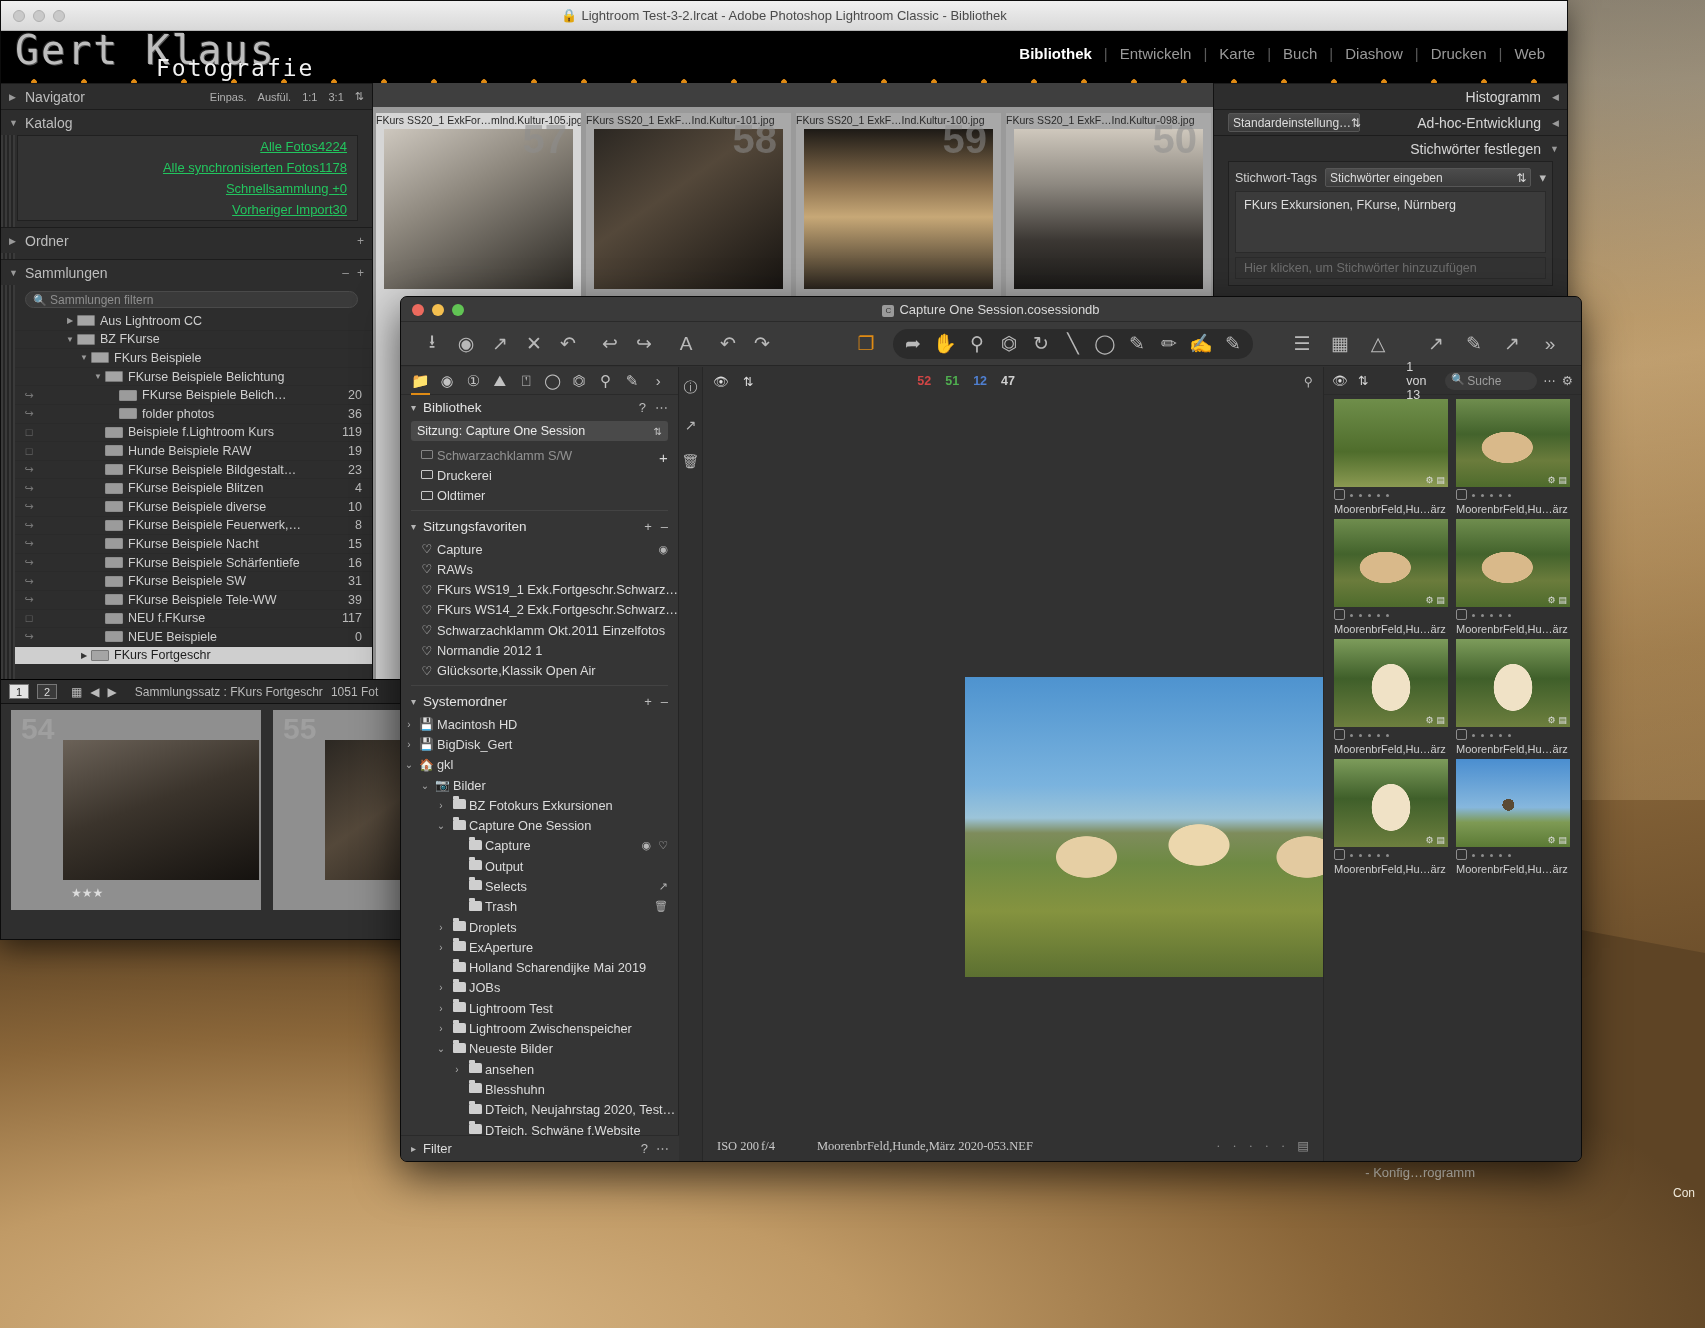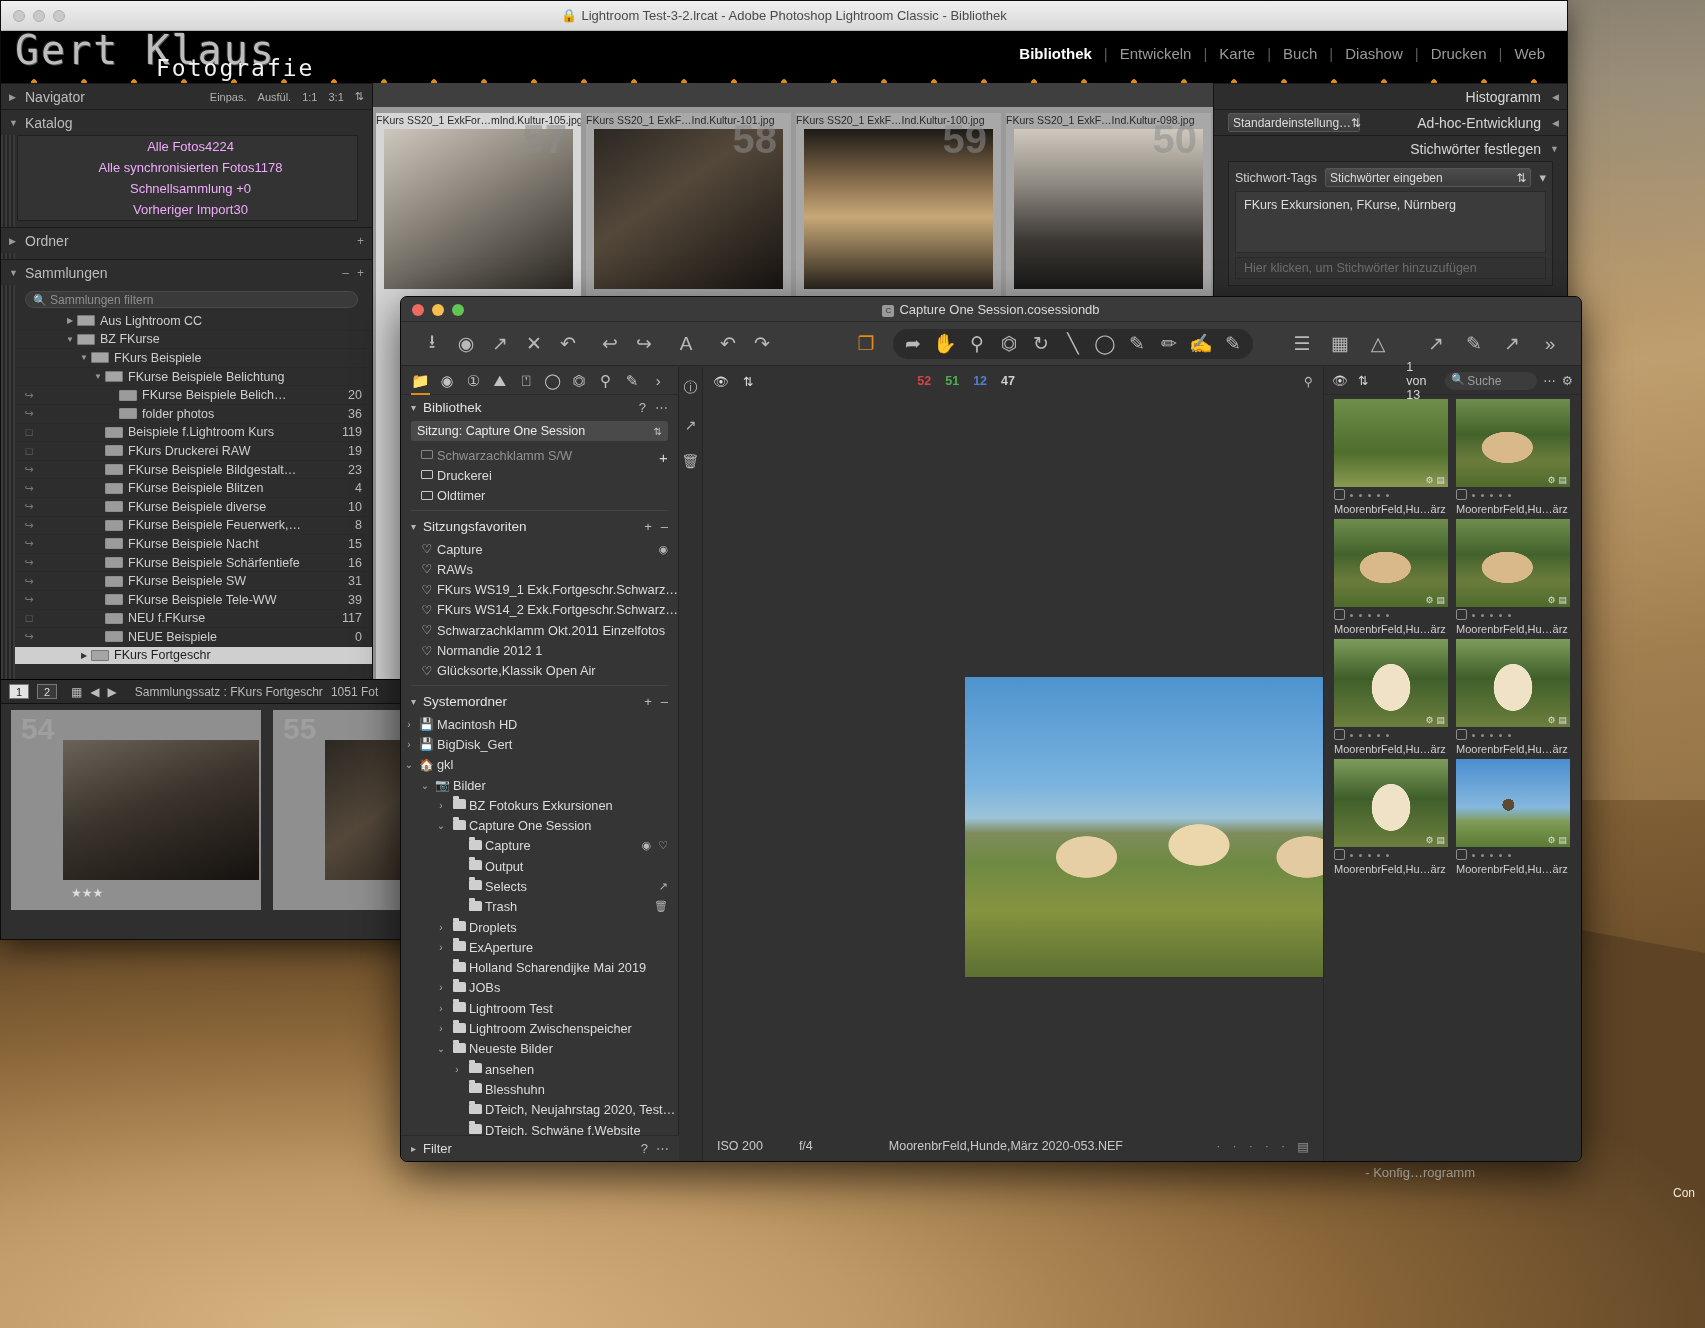--- a/index.html
+++ b/index.html
@@ -70,21 +70,21 @@
   
   #lr-left { position:absolute; left:0; top:0; width:372px; bottom:0; background:#2d2d2d; border-right:1px solid #121212; }
   #lr-left .handle { position:absolute; left:0; top:0; width:14px; bottom:0; background:
      repeating-linear-gradient(90deg,#3a3a3a 0 2px,#262626 2px 4px); }
   .panel-head { height:26px; display:flex; align-items:center; color:#bdbdbd; font-size:14px;
      padding-left:24px; background:#2d2d2d; border-top:1px solid #1c1c1c; position:relative;}
   .panel-head .tri { position:absolute; left:8px; font-size:9px; color:#9a9a9a; }
   .panel-head .right { position:absolute; right:8px; color:#9a9a9a; font-size:12px; display:flex; gap:8px;}
   .navrow { position:absolute; right:8px; font-size:11px; color:#b0b0b0; display:flex; gap:11px; align-items:center;}
   .panel-box { background:#333; margin:0 14px 0 16px; border:1px solid #202020; }
-  .catrow { display:flex; justify-content:center; padding:3px 10px 3px 16px; color:#f0abfc; font-size:13px;}
+  .catrow { display:flex; justify-content:flex-end; padding:3px 10px 3px 16px; color:#22c55e; font-size:13px;text-decoration:underline;}
   .coll-filter { margin:6px 14px 4px 24px; height:17px; background:#3a3a3a; border:1px solid #4a4a4a; border-radius:9px;
      color:#8e8e8e; font-size:12px; display:flex; align-items:center; padding-left:24px; position:relative;}
   .coll-filter .sicon { position:absolute; left:7px; top:2px; color:#9a9a9a; font-size:11px;}
   #coll-list { margin:0 0 0 14px; height:352px; overflow:hidden; position:relative; background:#2d2d2d;}
   .coll-row { height:18.6px; display:flex; align-items:center; color:#cfcfcf; font-size:12.5px; position:relative;
      border-bottom:1px solid #2a2a2a; }
   .coll-row .lead { width:28px; text-align:center; color:#777; font-size:11px;}
   .coll-row .tri { width:14px; text-align:center; color:#9a9a9a; font-size:8px; }
   .coll-row .ico { width:18px; height:11px; margin-right:5px; border:1px solid #8d8d8d; background:#9b9b9b; border-radius:1px;}
   .coll-row .ico.set { background:#a5a5a5; border-color:#777;}
@@ -179,22 +179,22 @@
   #c1-filter .acts { margin-left:auto; margin-right:10px; display:flex; gap:8px; color:#bdbdbd;}
 
   
   #c1-viewer { position:absolute; left:278px; right:258px; top:0; bottom:0; background:#323232;}
   #c1-vtools { position:absolute; left:0; top:0; width:24px; bottom:0; background:#303030; border-right:1px solid #272727;
      display:flex; flex-direction:column; align-items:center; padding-top:12px; gap:20px; color:#b7b7b7; font-size:14px;}
   #c1-vbar { position:absolute; left:24px; right:0; top:0; height:28px; background:#323232; display:flex; align-items:center;
      padding:0 10px; gap:14px; font-size:12.5px;}
   .cnt-n { font-weight:bold; }
   #c1-image { position:absolute; left:286px; top:310px; width:450px; height:300px; }
-  #c1-info { position:absolute; left:24px; right:0; bottom:0; height:30px; display:flex; align-items:center; gap:36px;
-     color:#c9c9c9; font-size:12.5px; padding:0 14px;}
+  #c1-info { position:absolute; left:24px; right:0; bottom:0; height:30px; display:flex; align-items:center; gap:2px;
+     color:#c9c9c9; font-size:12.5px; padding:0 14px;font-family:Liberation Serif, serif;}
   #c1-info .dots { margin-left:auto; display:flex; gap:12px; align-items:center; color:#8d8d8d;}
 
   
   #c1-browser { position:absolute; right:0; top:0; width:258px; bottom:0; background:#303030; border-left:1px solid #272727;}
   #c1-bbar { height:28px; display:flex; align-items:center; padding:0 8px; gap:10px; font-size:12.5px; color:#d6d6d6;
      border-bottom:1px solid #2a2a2a;}
   #c1-bbar .srch { margin-left:auto; display:flex; align-items:center; gap:6px;}
   .srch-in { width:92px; height:18px; background:#3c3c3c; border-radius:9px; color:#9e9e9e; font-size:12px;
      display:flex;align-items:center; padding-left:22px; position:relative;}
   .srch-in .mg{position:absolute;left:6px;top:1px;font-size:11px;color:#b0b0b0;}
@@ -396,21 +396,21 @@
             <span class="tri"></span>
             <span class="ico "></span>
             <span class="nm">Beispiele f.Lightroom Kurs</span>
             <span class="cnt">119</span>
           </div>
           <div class="coll-row">
             <span class="lead">□</span>
             <span style="width:48px"></span>
             <span class="tri"></span>
             <span class="ico "></span>
-            <span class="nm">FKurs Druckerei RAW</span>
+            <span class="nm">Hunde Beispiele RAW</span>
             <span class="cnt">19</span>
           </div>
           <div class="coll-row">
             <span class="lead">↪</span>
             <span style="width:48px"></span>
             <span class="tri"></span>
             <span class="ico "></span>
             <span class="nm">FKurse Beispiele Bildgestalt…</span>
             <span class="cnt">23</span>
           </div>

